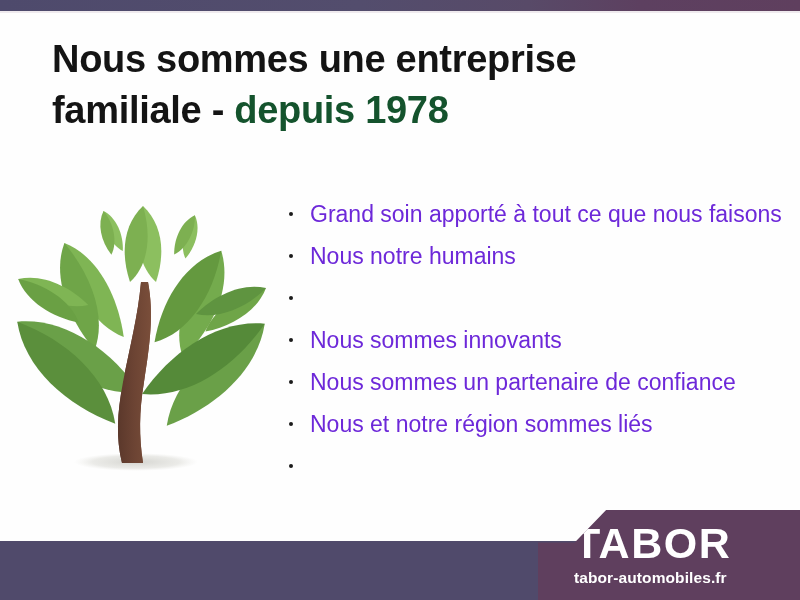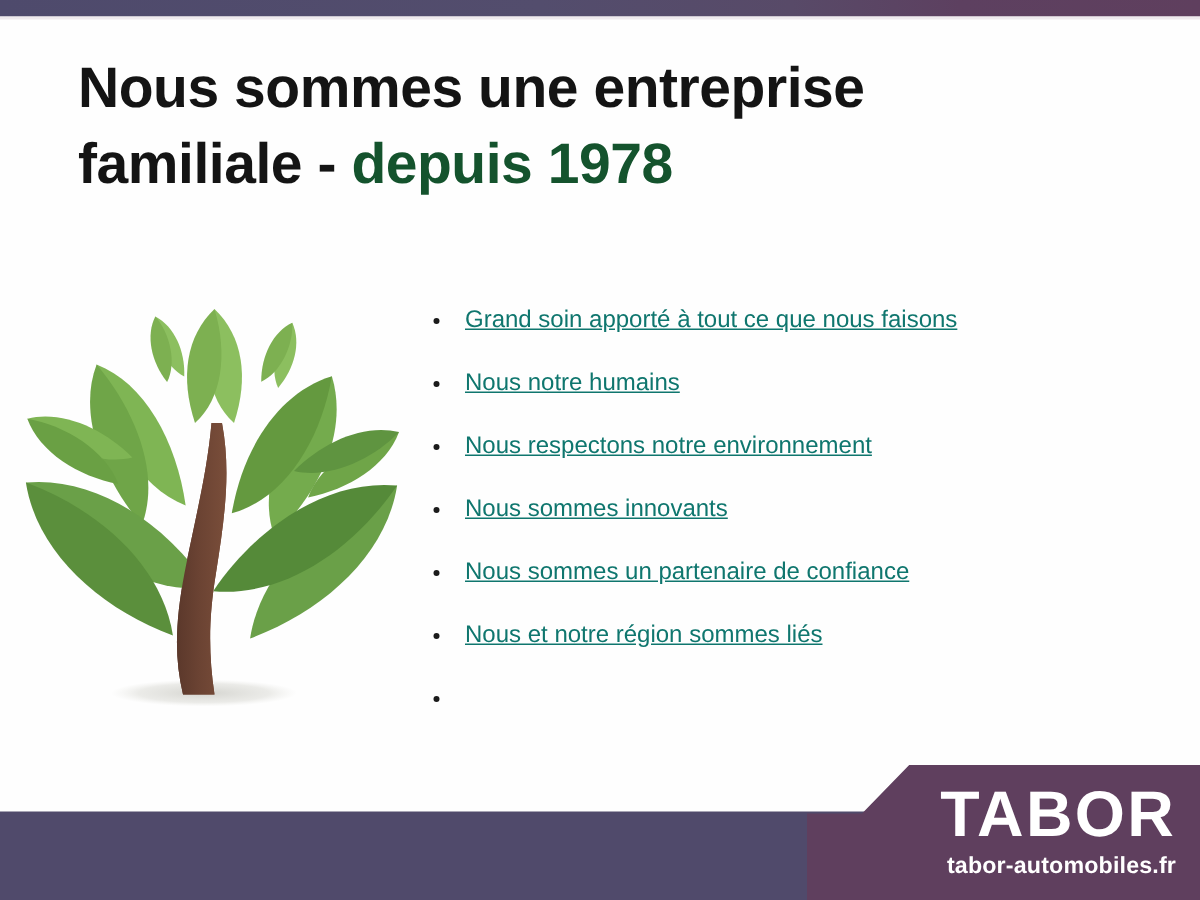--- a/index.html
+++ b/index.html
@@ -61,21 +61,21 @@
     height: 90px;
     background: #5f3f5e;
     clip-path: polygon(12% 100%, 0% 100%, 0% 36%, 14% 36%, 26% 0%, 100% 0%, 100% 100%);
     -webkit-clip-path: polygon(12% 100%, 0% 100%, 0% 36%, 14% 36%, 26% 0%, 100% 0%, 100% 100%);
   }
   .logo-inner {
     position: absolute;
     right: 16px;
     top: 12px;
     width: 210px;
-    text-align: right;
+    text-align: left;
   }
   .logo-wordmark {
     font-family: "Liberation Sans", sans-serif;
     font-size: 43px;
     font-weight: bold;
     letter-spacing: 1.5px;
     color: #ffffff;
     line-height: 1;
     display: block;
   }
@@ -115,24 +115,23 @@
     width: 470px;
     margin: 0;
     padding: 0;
     list-style: none;
   }
   .bullets li {
     position: relative;
     height: 42px;
     line-height: 42px;
     padding-left: 24px;
-    font-size: 16px;
-    color: #0f766e;
+    font-size: 23px;
+    color: #6d28d9;
     white-space: nowrap;
-    text-decoration: underline;
   }
   .bullets li .dot {
     position: absolute;
     left: 3px;
     top: 50%;
     width: 4px;
     height: 4px;
     margin-top: -2px;
     border-radius: 50%;
     background: #1b1b1b;
@@ -259,21 +258,20 @@
     <li>
       <span class="dot"></span>
       <span>Grand soin apporté à tout ce que nous faisons</span>
     </li>
     <li>
       <span class="dot"></span>
       <span>Nous notre humains</span>
     </li>
     <li>
       <span class="dot"></span>
-      <span>Nous respectons notre environnement</span>
     </li>
     <li>
       <span class="dot"></span>
       <span>Nous sommes innovants</span>
     </li>
     <li>
       <span class="dot"></span>
       <span>Nous sommes un partenaire de confiance</span>
     </li>
     <li>

